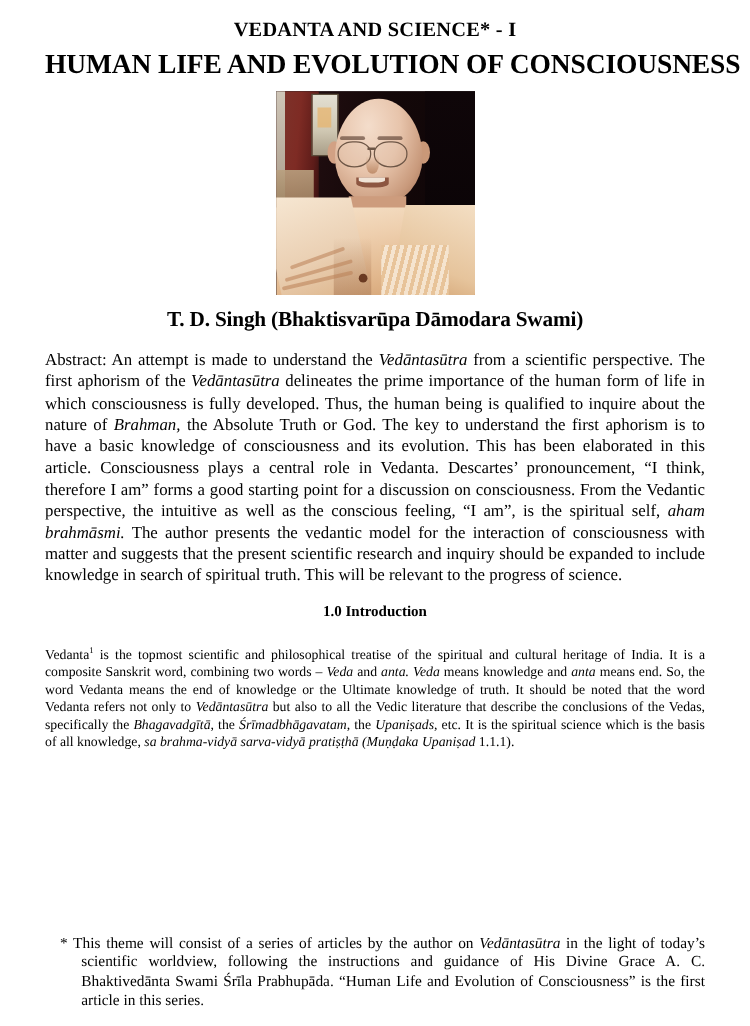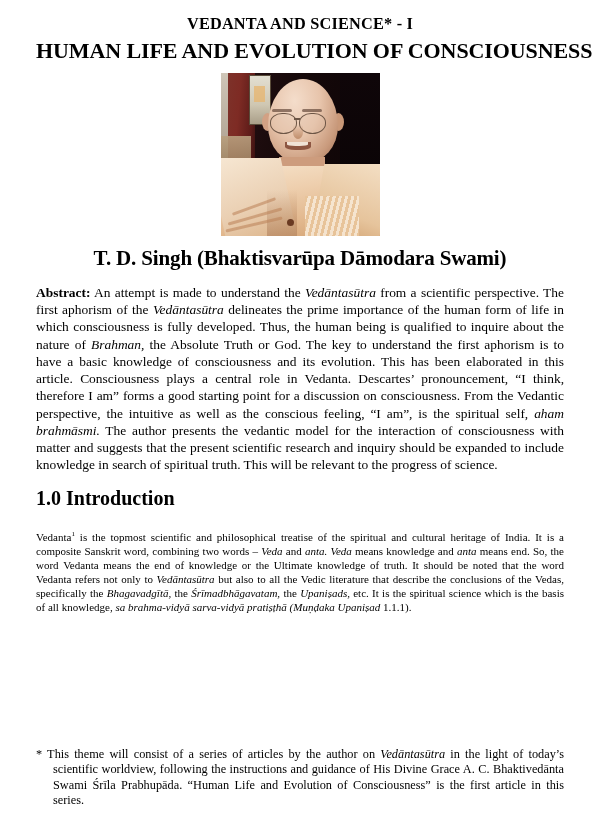--- a/index.html
+++ b/index.html
@@ -219,45 +219,45 @@
     opacity: .9;
   }
 
   
   .byline {
     text-align: center;
     margin-top: 10px;
   }
   .author-name {
     font-weight: bold;
-    font-size: 21px;
+    font-size: 17px;
     line-height: 1.22;
     letter-spacing: -0.15px;
   }
   .author-role {
     font-size: 11.4px;
     line-height: 1.30;
   }
 
   
   .abstract {
     margin-top: 12px;
     font-size: 13.45px;
     line-height: 1.282;
     text-align: justify;
     text-justify: inter-word;
     hyphens: none;
   }
-  .abstract b { font-weight: bold; }
+  .abstract b { font-weight: normal; }
   .abstract i, .body-par i, .footnote i { font-style: italic; }
 
   .section-heading {
-    text-align: left;
+    text-align: center;
     font-weight: bold;
-    font-size: 20px;
+    font-size: 12px;
     margin-top: 13px;
     margin-bottom: 21px;
   }
 
   .body-par {
     font-size: 11px;
     line-height: 1.272;
     text-align: justify;
     text-justify: inter-word;
     hyphens: none;
@@ -275,20 +275,21 @@
     bottom: 12px;
     font-size: 12.3px;
     line-height: 1.262;
     text-align: justify;
     text-justify: inter-word;
   }
   .footnote .fn-body {
     display: block;
     padding-left: 17px;
     text-indent: -17px;
+    margin-left: 12px;
   }
 </style>
 </head>
 <body>
 
 <div class="page">
 
   <div class="title-block">
     <div class="title-line">VEDANTA AND SCIENCE* - I</div>
     <div class="title-line second">HUMAN LIFE AND EVOLUTION OF CONSCIOUSNESS</div>

